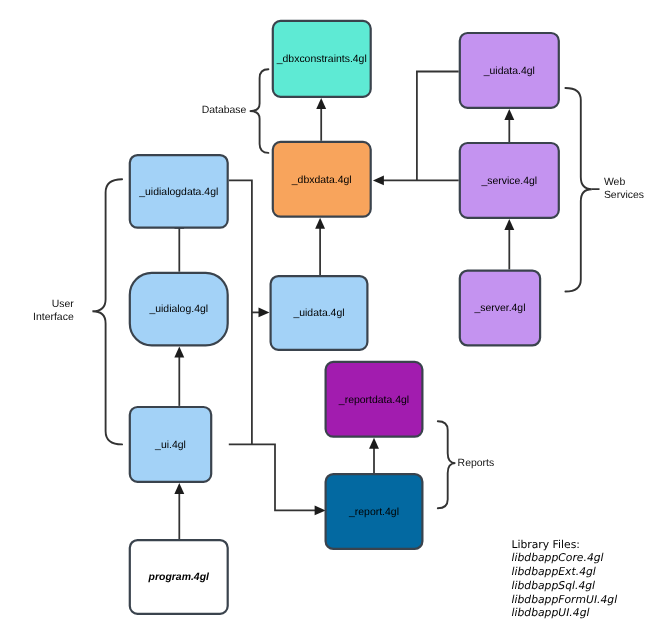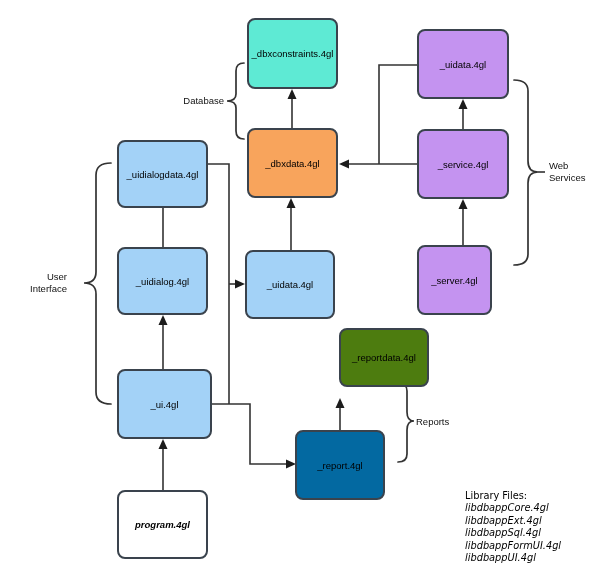--- a/index.html
+++ b/index.html
@@ -112,33 +112,33 @@
   </div>
 
   <div class="node" style="left: 417px; top: 245px; width: 75px; height: 70px; background-color: rgb(196, 147, 240);">
     <span class="nlabel">_server.4gl</span>
   </div>
 
   <div class="node" style="left: 117px; top: 130px; width: 91px; height: 68px; background-color: rgb(163, 210, 247); margin-top: 10px;">
     <span class="nlabel">_uidialogdata.4gl</span>
   </div>
 
-  <div class="node" style="left: 117px; top: 247px; width: 91px; height: 68px; background-color: rgb(163, 210, 247);">
+  <div class="node" style="left: 117px; top: 247px; width: 91px; height: 68px; background-color: rgb(163, 210, 247); border-radius: 21px;">
     <span class="nlabel">_uidialog.4gl</span>
   </div>
 
-  <div class="node" style="left: 117px; top: 369px; width: 95px; height: 70px; background-color: rgb(163, 210, 247);">
+  <div class="node" style="left: 117px; top: 369px; width: 76px; height: 70px; background-color: rgb(163, 210, 247);">
     <span class="nlabel">_ui.4gl</span>
   </div>
 
   <div class="node" style="left: 245px; top: 250px; width: 90px; height: 69px; background-color: rgb(163, 210, 247);">
     <span class="nlabel">_uidata.4gl</span>
   </div>
 
-  <div class="node" style="left: 295px; top: 328px; width: 90px; height: 59px; background-color: #4d7c0f; margin-left: 44px;">
+  <div class="node" style="left: 295px; top: 328px; width: 90px; height: 70px; background-color: #a21caf;">
     <span class="nlabel">_reportdata.4gl</span>
   </div>
 
   <div class="node" style="left: 295px; top: 430px; width: 90px; height: 70px; background-color: #0369a1;">
     <span class="nlabel">_report.4gl</span>
   </div>
 
   <div class="node program" style="left: 117px; top: 490px; width: 91px; height: 69px; background-color: rgb(255, 255, 255);">
     <span class="nlabel">program.4gl</span>
   </div>

